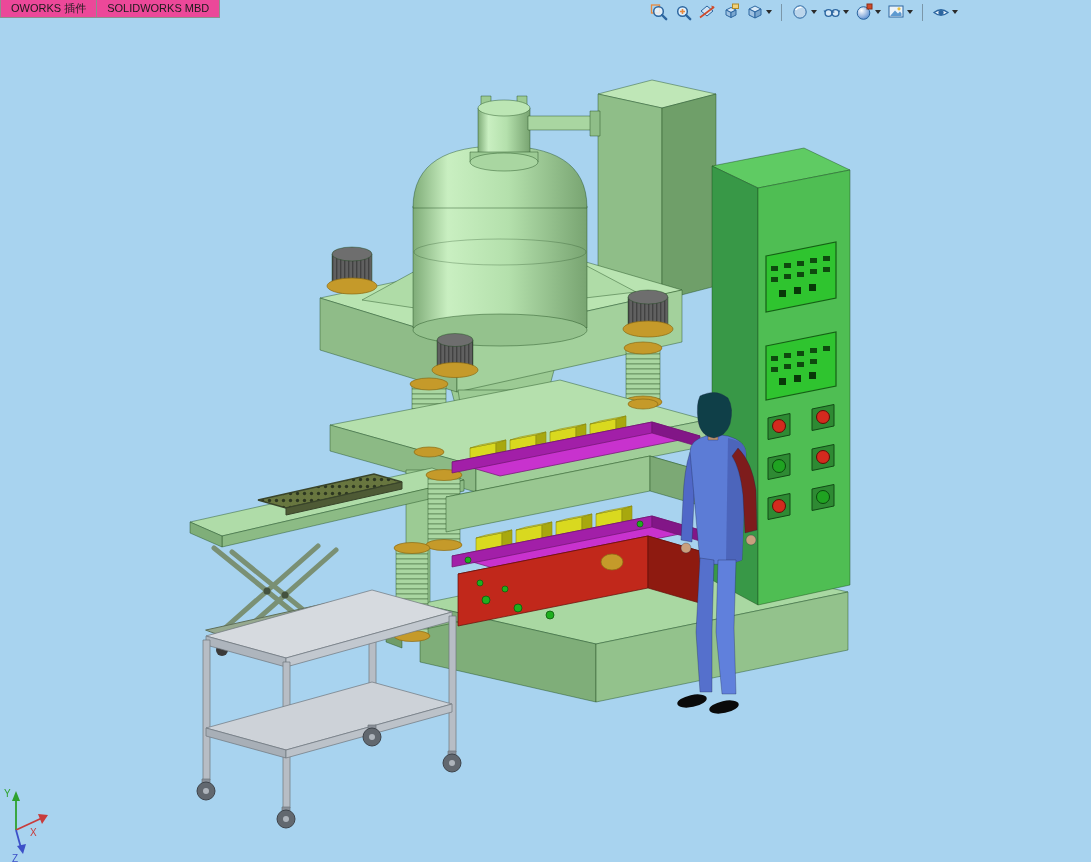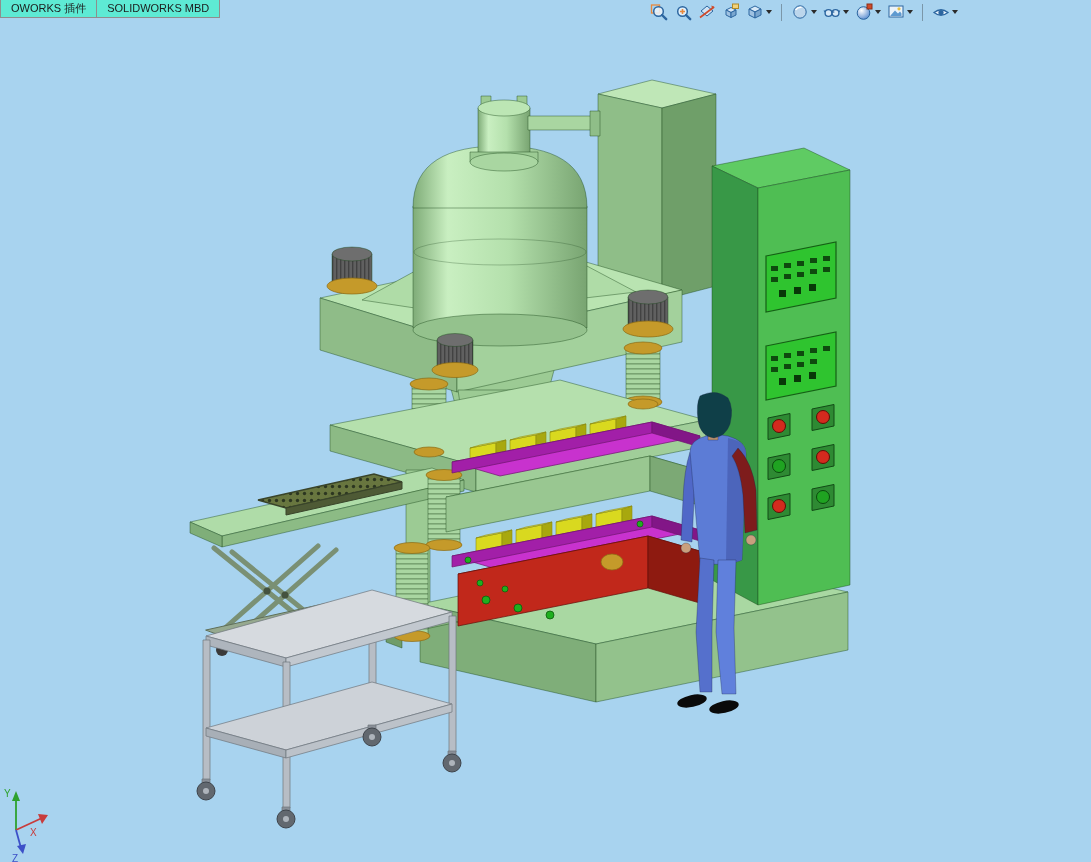--- a/index.html
+++ b/index.html
@@ -1,21 +1,21 @@
 <!DOCTYPE html>
 <html><head>
 <meta charset="utf-8">
 <style>
   html,body{margin:0;padding:0}
   .stage{position:relative;width:1091px;height:862px;background:#A8D3EF;overflow:hidden;
          font-family:"Liberation Sans",sans-serif}
   svg.scene{position:absolute;left:0;top:0}
   
   .tabstrip{position:absolute;top:0;left:0;display:flex;z-index:6}
-  .tab{height:17px;line-height:16px;padding:0 10px;background:#5eead4;border:1px solid #8E8E8E;
+  .tab{height:17px;line-height:16px;padding:0 10px;background:#ec4899;border:1px solid #8E8E8E;
        border-top:none;font-size:11px;color:#1c1c1c;white-space:nowrap;cursor:default}
   .tab+.tab{margin-left:-1px}
   
   .toolbar{position:absolute;top:1px;left:648px;display:flex;align-items:center;gap:2px;z-index:6}
   .tbtn{display:flex;align-items:center;padding:2px 2px;border-radius:2px}
   .chev{width:0;height:0;border-left:3.5px solid transparent;border-right:3.5px solid transparent;
         border-top:4px solid #2b2b2b;margin-left:2px}
   .sep{width:1px;height:17px;background:rgba(40,40,40,.35);margin:0 5px}
   
   .triad{position:absolute;left:2px;top:786px;z-index:6}

